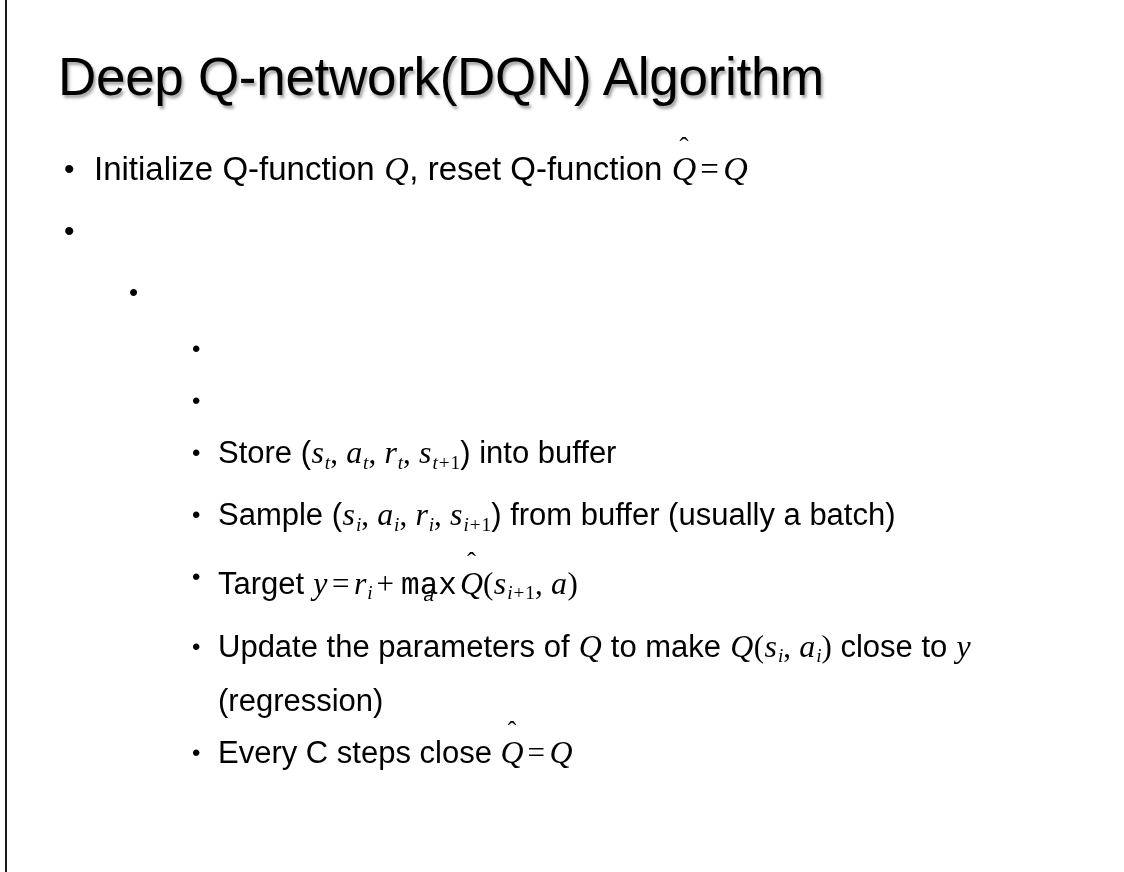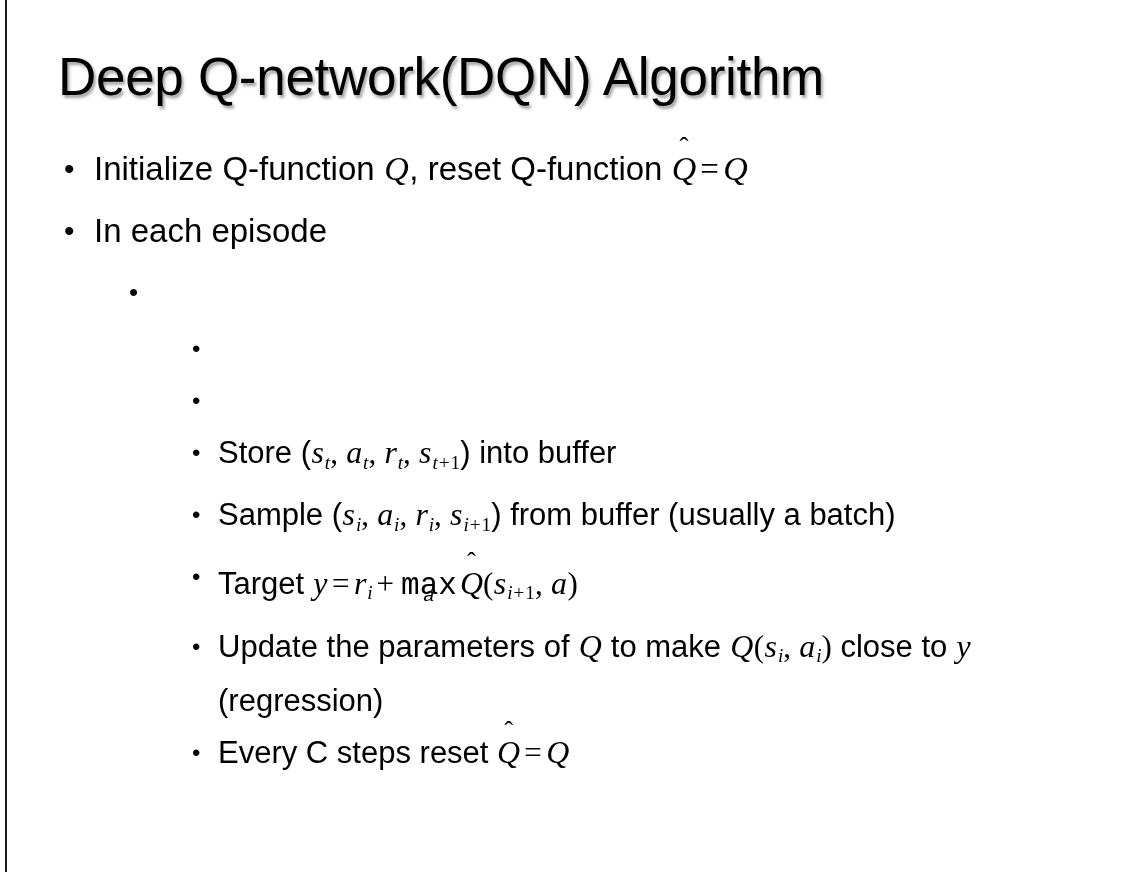--- a/index.html
+++ b/index.html
@@ -165,21 +165,20 @@
 
   <div class="body-list">
 
     <div class="bullet-line lvl1">
       <span class="bullet-mark">•</span>
       <span class="bullet-text"><span>Initialize Q-function </span><span class="mi">Q</span><span>, reset Q-function </span><span class="hat"><span>Q</span><span class="hat-mark">̂</span></span><span class="mo">=</span><span class="mi">Q</span></span>
     </div>
 
     <div class="bullet-line lvl1">
       <span class="bullet-mark">•</span>
-      <span class="bullet-text">In each episode</span>
     </div>
 
     <div class="bullet-line lvl2">
       <span class="bullet-mark">•</span>
     </div>
 
     <div class="bullet-line lvl3">
       <span class="bullet-mark">•</span>
     </div>
 
@@ -202,17 +201,17 @@
       <span class="bullet-text"><span>Target </span><span class="mi">y</span><span class="mo">=</span><span class="mi">r</span><span class="sub">i</span><span class="mo">+</span><span class="underop"><span class="op-name">max</span><span class="op-under">a</span></span><span class="hat"><span>Q</span><span class="hat-mark">̂</span></span><span class="mtxt">(</span><span class="mi">s</span><span class="sub"><span>i</span><span class="mo">+</span><span class="mn">1</span></span><span class="mtxt">, </span><span class="mi">a</span><span class="mtxt">)</span></span>
     </div>
 
     <div class="bullet-line lvl3">
       <span class="bullet-mark">•</span>
       <span class="bullet-text"><span>Update the parameters of </span><span class="mi">Q</span><span> to make </span><span class="mi">Q</span><span class="mtxt">(</span><span class="mi">s</span><span class="sub">i</span><span class="mtxt">, </span><span class="mi">a</span><span class="sub">i</span><span class="mtxt">)</span><span> close to </span><span class="mi">y</span><span> (regression)</span></span>
     </div>
 
     <div class="bullet-line lvl3">
       <span class="bullet-mark">•</span>
-      <span class="bullet-text"><span>Every C steps reset </span><span class="hat"><span>Q</span><span class="hat-mark">̂</span></span><span class="mo">=</span><span class="mi">Q</span></span>
+      <span class="bullet-text"><span>Every C steps close </span><span class="hat"><span>Q</span><span class="hat-mark">̂</span></span><span class="mo">=</span><span class="mi">Q</span></span>
     </div>
 
   </div>
 </div>
 
 </body></html>

